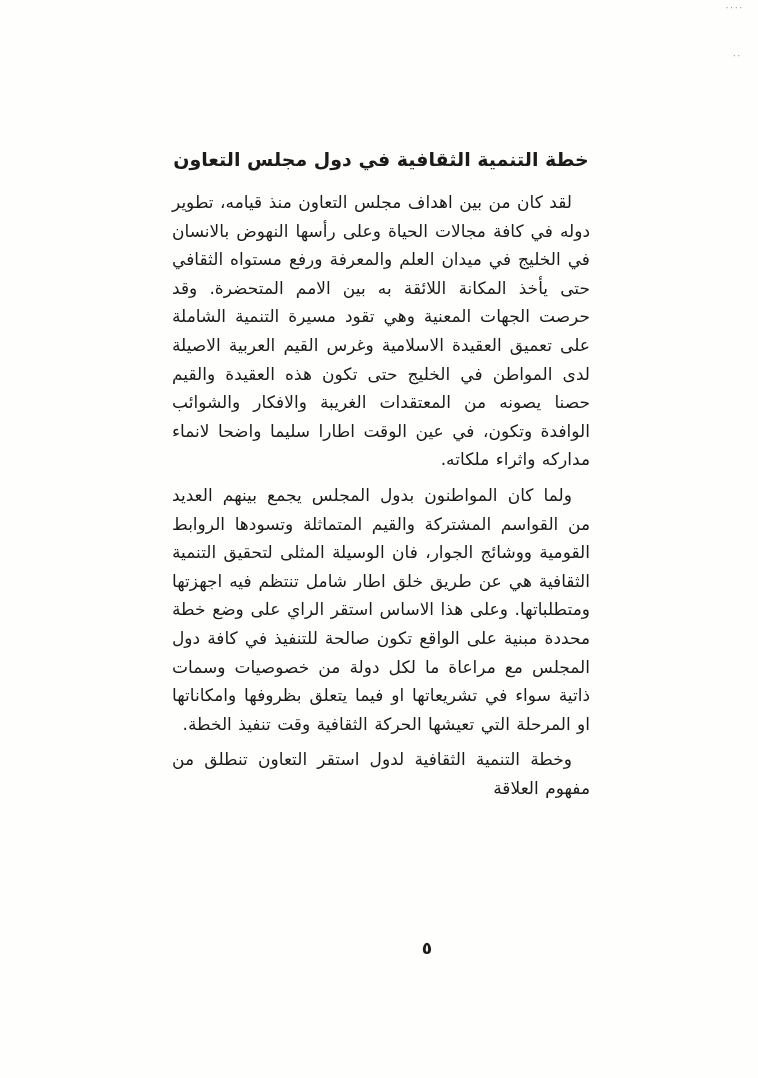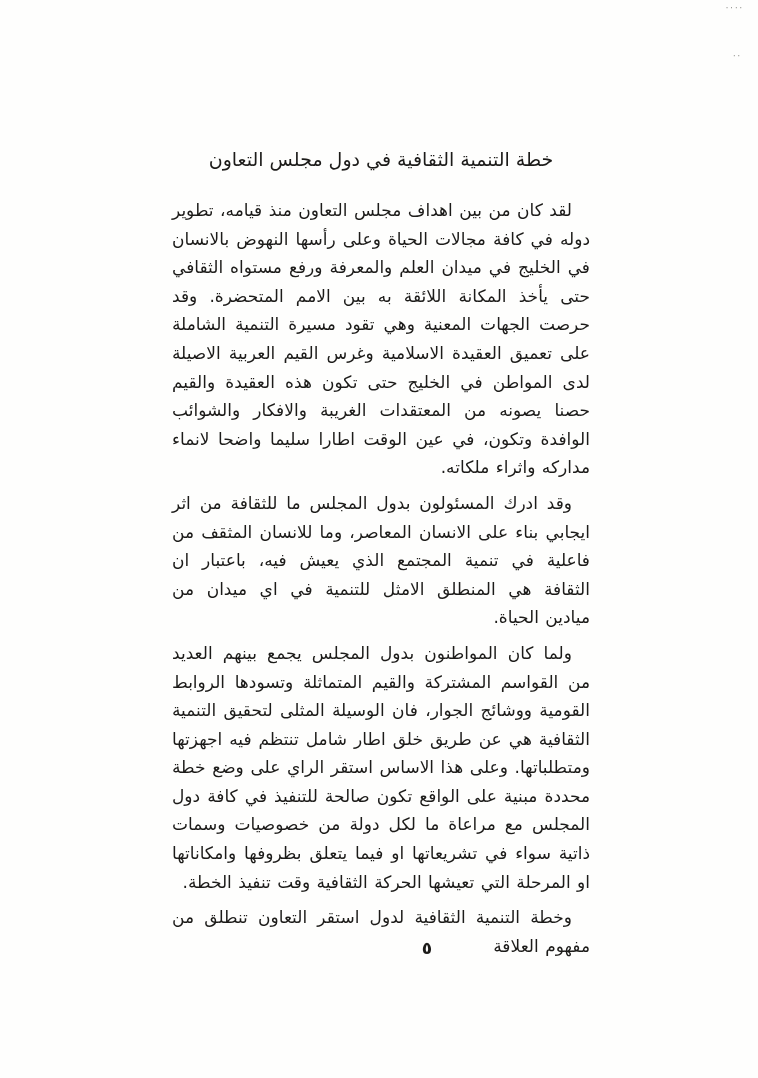--- a/index.html
+++ b/index.html
@@ -28,23 +28,23 @@
 
   .content {
     position: absolute;
     top: 148px;
     right: 168px;
     width: 418px;
     direction: rtl;
   }
   .doc-title {
     text-align: center;
-    font-weight: normal;
+    font-weight: bold;
     font-size: 19px;
-    margin: 0 0 26px 0;
+    margin: 0 0 18px 0;
     letter-spacing: 0.2px;
   }
   .body-text p {
     margin: 0 0 7px 0;
     font-size: 17px;
     line-height: 28.6px;
     text-align: justify;
     text-indent: 18px;
     word-spacing: 1px;
   }
@@ -68,21 +68,20 @@
 
   <span class="scan-mark top-right">····</span>
 
   <span class="scan-mark side-right">··</span>
 
   <div class="content">
     <h1 class="doc-title">خطة التنمية الثقافية في دول مجلس التعاون</h1>
 
     <div class="body-text">
       <p>لقد كان من بين اهداف مجلس التعاون منذ قيامه، تطوير دوله في كافة مجالات الحياة وعلى رأسها النهوض بالانسان في الخليج في ميدان العلم والمعرفة ورفع مستواه الثقافي حتى يأخذ المكانة اللائقة به بين الامم المتحضرة. وقد حرصت الجهات المعنية وهي تقود مسيرة التنمية الشاملة على تعميق العقيدة الاسلامية وغرس القيم العربية الاصيلة لدى المواطن في الخليج حتى تكون هذه العقيدة والقيم حصنا يصونه من المعتقدات الغريبة والافكار والشوائب الوافدة وتكون، في عين الوقت اطارا سليما واضحا لانماء مداركه واثراء ملكاته.</p>
-      <p>وقد ادرك المسئولون بدول المجلس ما للثقافة من اثر ايجابي بناء على الانسان المعاصر، وما للانسان المثقف من فاعلية في تنمية المجتمع الذي يعيش فيه، باعتبار ان الثقافة هي المنطلق الامثل للتنمية في اي ميدان من ميادين الحياة.</p>
       <p>ولما كان المواطنون بدول المجلس يجمع بينهم العديد من القواسم المشتركة والقيم المتماثلة وتسودها الروابط القومية ووشائج الجوار، فان الوسيلة المثلى لتحقيق التنمية الثقافية هي عن طريق خلق اطار شامل تنتظم فيه اجهزتها ومتطلباتها. وعلى هذا الاساس استقر الراي على وضع خطة محددة مبنية على الواقع تكون صالحة للتنفيذ في كافة دول المجلس مع مراعاة ما لكل دولة من خصوصيات وسمات ذاتية سواء في تشريعاتها او فيما يتعلق بظروفها وامكاناتها او المرحلة التي تعيشها الحركة الثقافية وقت تنفيذ الخطة.</p>
       <p>وخطة التنمية الثقافية لدول استقر التعاون تنطلق من مفهوم العلاقة</p>
     </div>
   </div>
 
   <div class="page-number">٥</div>
 
 </div>
 
 </body></html>

